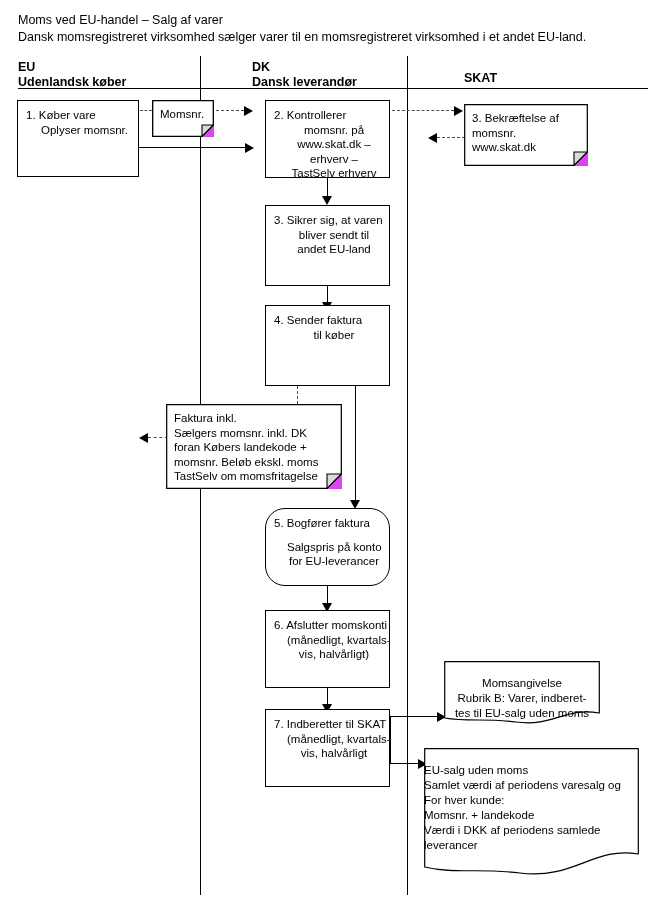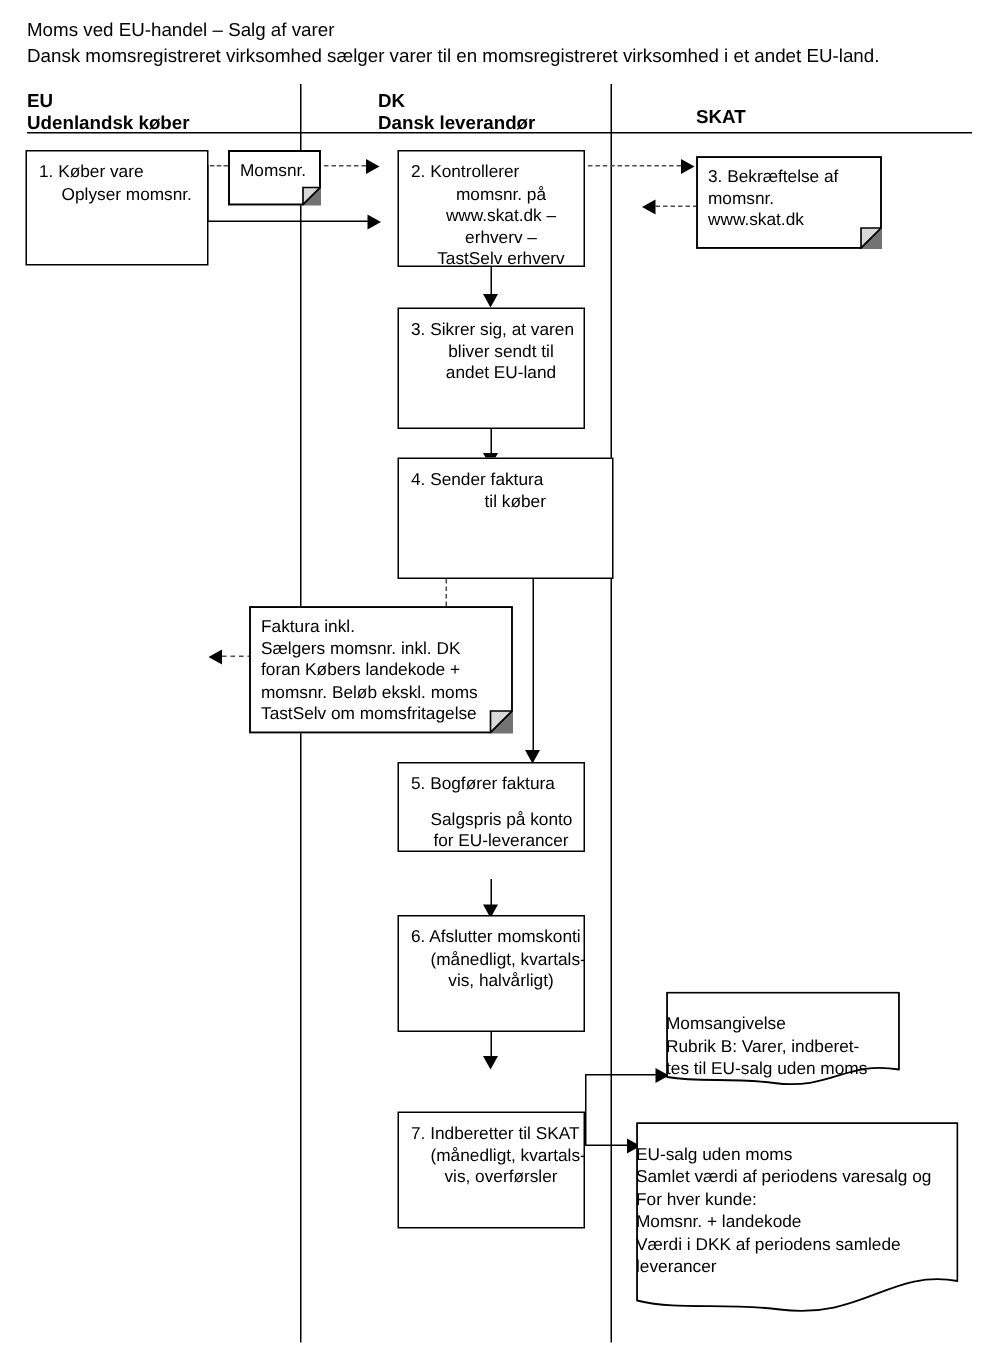--- a/index.html
+++ b/index.html
@@ -62,21 +62,21 @@
     line-height: 14.5px;
     padding: 7px 8px 6px 8px;
   }
   .box .ln { display: block; white-space: pre; }
   .box .ind { padding-left: 13px; text-align: center; }
   .gap { display: block; height: 9px; }
 
   
   .doc-fold {
     position: absolute;
-    background: #737373;
+    background: #d946ef;
     font-size: 11.5px;
     line-height: 14.5px;
     padding: 7px 8px 6px 8px;
     box-sizing: border-box;
   }
   .doc-fold .sh {
     position: absolute;
     left: 0; top: 0; right: 0; bottom: 0;
     pointer-events: none;
   }
@@ -213,21 +213,21 @@
 
   <div class="box" style="left:265px; top:205px; width:125px; height:81px;">
     <span class="ln">3. Sikrer sig, at varen</span>
     <span class="ln ind">bliver sendt til</span>
     <span class="ln ind">andet EU-land</span>
   </div>
 
   <div class="ln-v" style="left:327px; top:286px; height:20px;"></div>
   <div class="arr arr-d" style="left:322px; top:302px;"></div>
 
-  <div class="box" style="left:265px; top:305px; width:144px; height:81px;">
+  <div class="box" style="left:265px; top:305px; width:125px; height:81px;">
     <span class="ln">4. Sender faktura</span>
     <span class="ln ind">til køber</span>
   </div>
 
   <div class="dash-v" style="left:297px; top:386px; height:18px;"></div>
 
   <div class="ln-v" style="left:355px; top:386px; height:118px;"></div>
   <div class="arr arr-d" style="left:350px; top:500px;"></div>
 
 
@@ -241,53 +241,53 @@
     </svg>
     <span class="txt">
       <span class="ln">Faktura inkl.</span>
       <span class="ln">Sælgers momsnr. inkl. DK</span>
       <span class="ln">foran Købers landekode +</span>
       <span class="ln">momsnr. Beløb ekskl. moms</span>
       <span class="ln">TastSelv om momsfritagelse</span>
     </span>
   </div>
 
-  <div class="box" style="left:265px; top:508px; width:125px; height:60px;">
+  <div class="box" style="left:265px; top:508px; width:125px; height:78px;border-radius:20px;">
     <span class="ln">5. Bogfører faktura</span>
     <span class="gap"></span>
     <span class="ln ind">Salgspris på konto</span>
     <span class="ln ind">for EU-leverancer</span>
   </div>
 
   <div class="ln-v" style="left:327px; top:586px; height:22px;"></div>
   <div class="arr arr-d" style="left:322px; top:603px;"></div>
 
   <div class="box" style="left:265px; top:610px; width:125px; height:78px;">
     <span class="ln">6. Afslutter momskonti</span>
     <span class="ln ind">(månedligt, kvartals-</span>
     <span class="ln ind">vis, halvårligt)</span>
   </div>
 
   <div class="ln-v" style="left:327px; top:688px; height:20px;"></div>
   <div class="arr arr-d" style="left:322px; top:704px;"></div>
 
-  <div class="box" style="left:265px; top:709px; width:125px; height:78px;margin-top:32px;">
+  <div class="box" style="left:265px; top:709px; width:125px; height:78px;">
     <span class="ln">7. Indberetter til SKAT</span>
     <span class="ln ind">(månedligt, kvartals-</span>
-    <span class="ln ind">vis, overførsler</span>
+    <span class="ln ind">vis, halvårligt</span>
   </div>
 
   <div class="ln-h" style="left:390px; top:716px; width:50px;"></div>
   <div class="arr arr-r" style="left:437px; top:712px;"></div>
 
   <div class="ln-v" style="left:390px; top:716px; height:48px;"></div>
   <div class="ln-h" style="left:390px; top:763px; width:32px;"></div>
   <div class="arr arr-r" style="left:418px; top:759px;"></div>
 
-  <div class="doc-wave" style="left:444px; top:661px; width:156px; height:64px;">
+  <div class="doc-wave" style="left:444px; top:661px; width:156px; height:64px;text-align:center;">
     <svg class="sh" viewBox="0 0 156 64" preserveAspectRatio="none">
       <path d="M0.7,0.7 H155.3 V52 C120,46 110,66 72,61 C40,57 24,61 0.7,57 Z" fill="#ffffff" stroke="#000000" stroke-width="1.2" stroke-linejoin="round"></path>
     </svg>
     <span class="txt">
       <span class="ln">Momsangivelse</span>
       <span class="ln">Rubrik B: Varer, indberet-</span>
       <span class="ln">tes til EU-salg uden moms</span>
     </span>
   </div>
 

